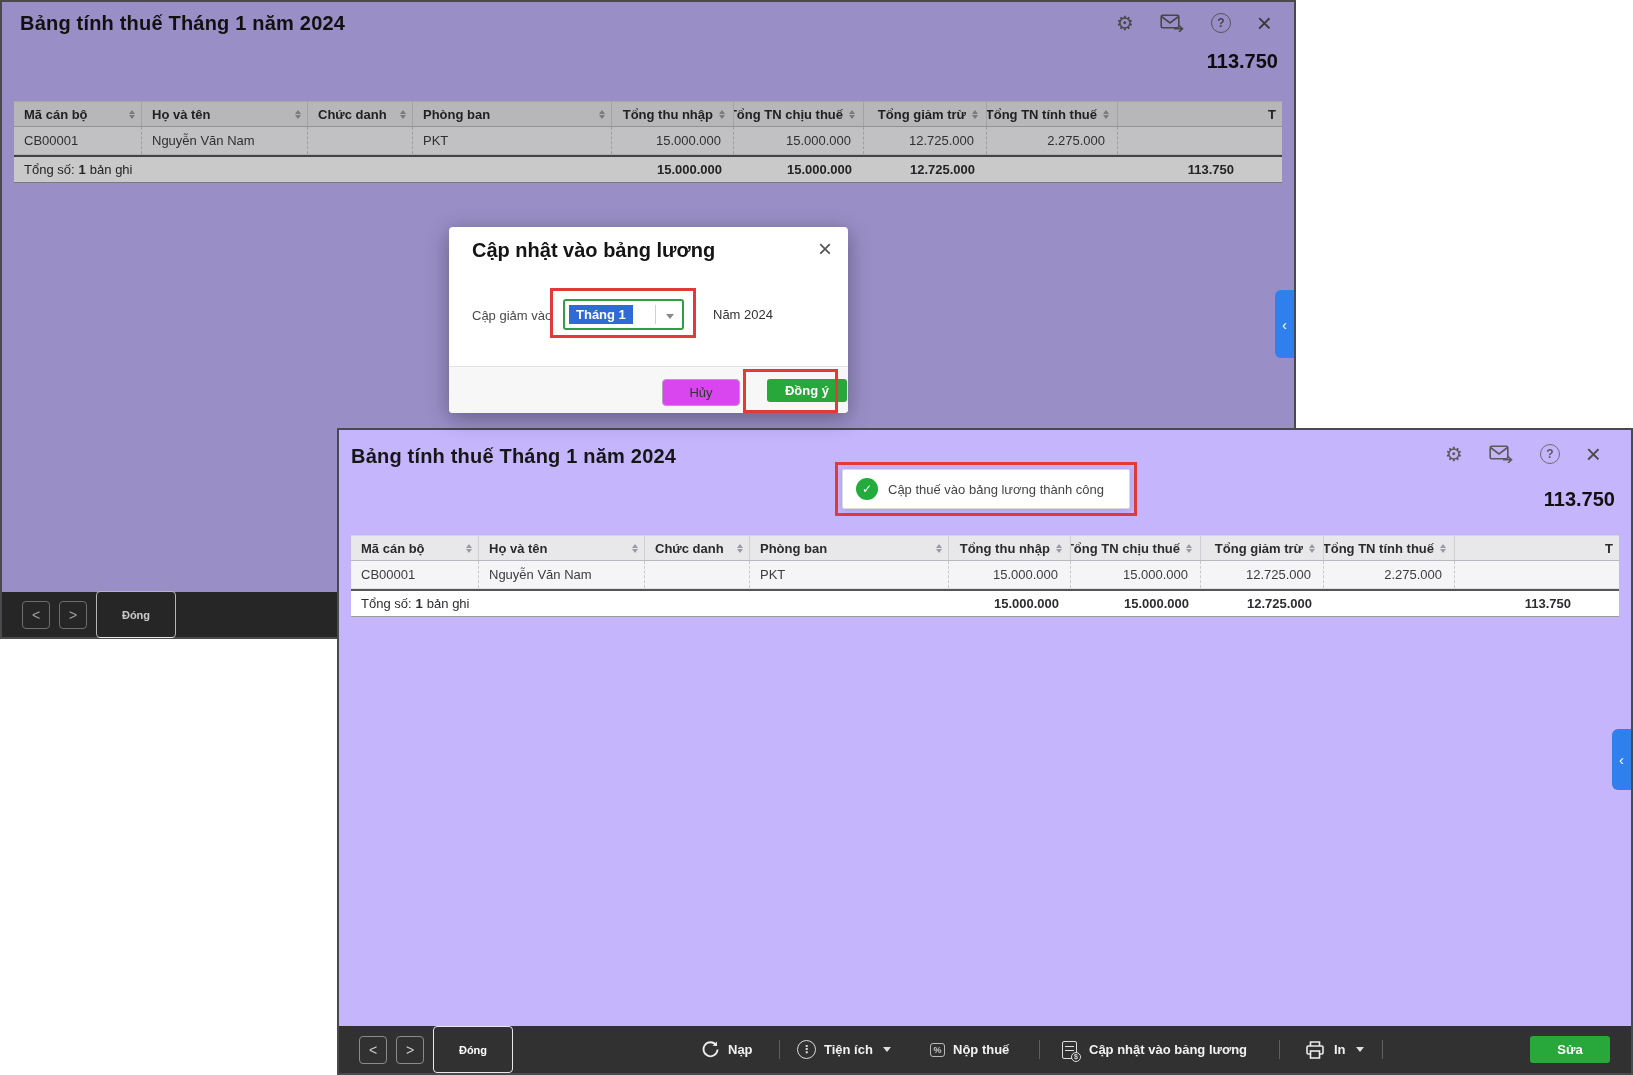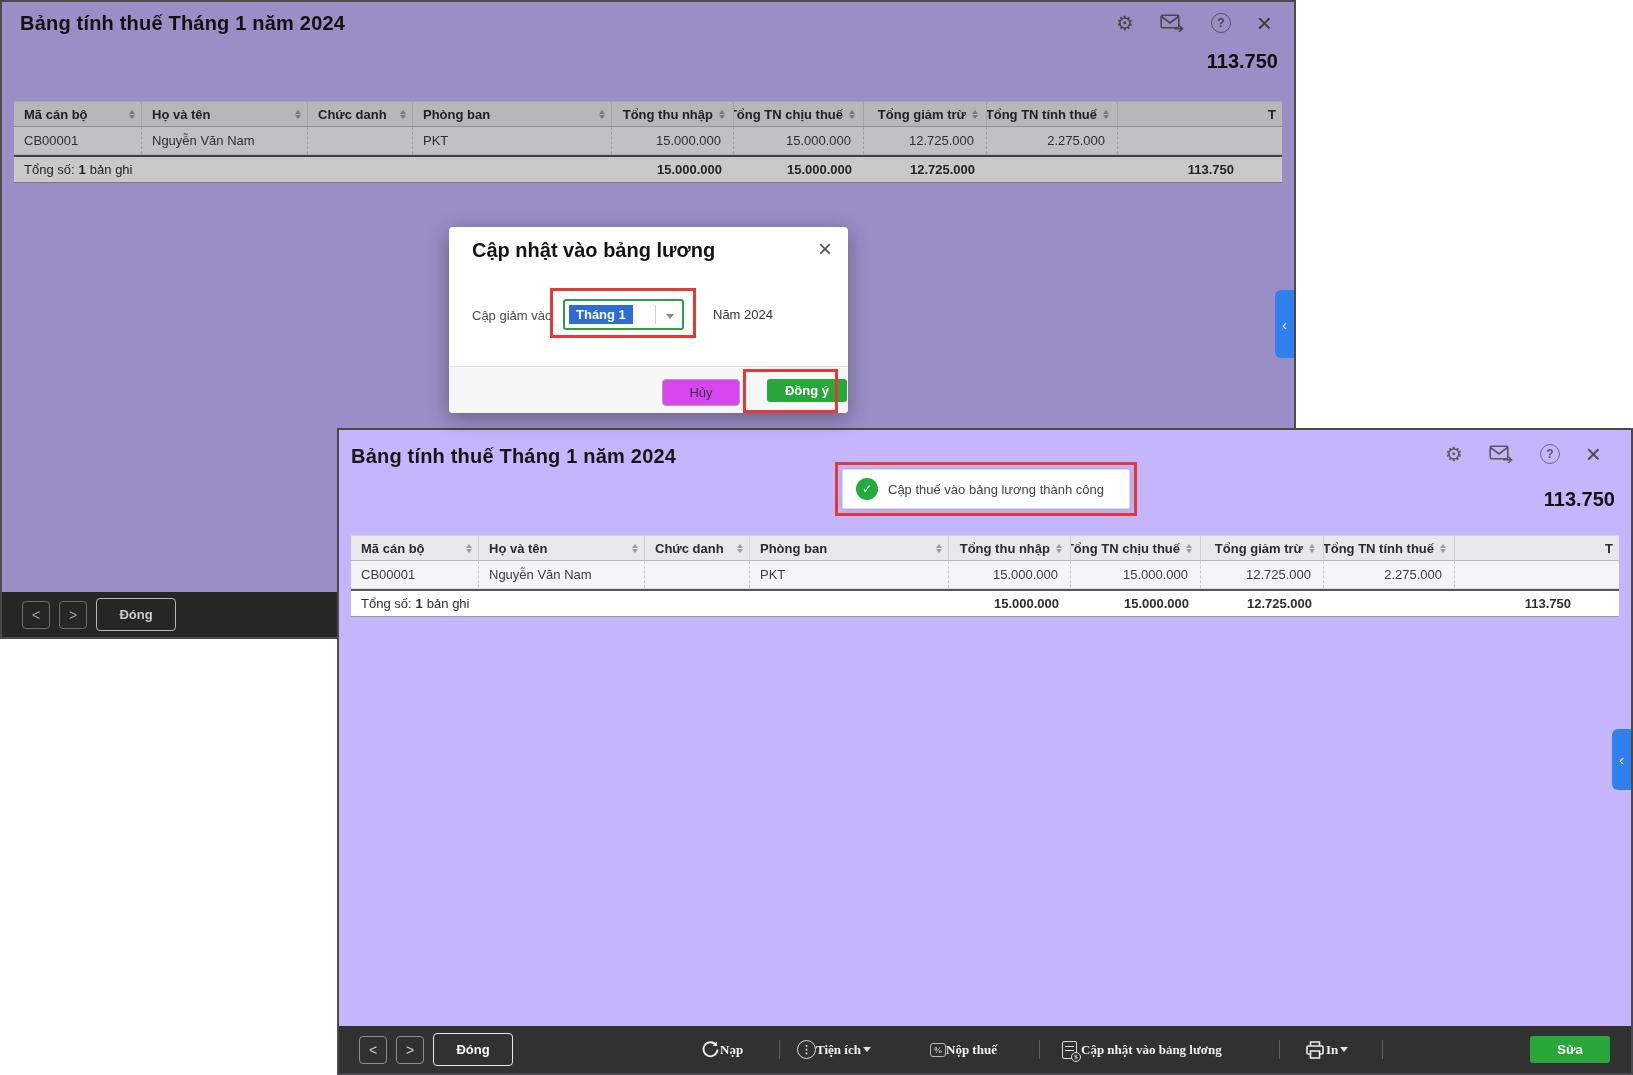--- a/index.html
+++ b/index.html
@@ -51,24 +51,24 @@
   .sort i.up { border-bottom:4px solid #9a9aa2; }
   .sort i.dn { border-top:4px solid #9a9aa2; }
 
   
   .toolbar { position:absolute; left:0; right:0; bottom:0; background:#313131; }
   #win-back .toolbar { height:45px; }
   #win-front .toolbar { height:47px; }
   .navgrp { position:absolute; left:20px; top:0; bottom:0; display:flex; align-items:center; gap:9px; }
   .navbtn { width:28px; height:28px; border:1px solid #8b8b8b; border-radius:4px; background:transparent;
     color:#cccccc; font-size:14px; display:flex; align-items:center; justify-content:center; }
-  .btn-dong { width:80px; height:33px; border:1.5px solid #e8e8e8; border-radius:4px; background:transparent;
-    color:#fff; font-size:13px; font-weight:bold; display:flex; align-items:center; justify-content:center; }
-  .tgrp { position:absolute; top:0; bottom:0; display:flex; align-items:center; 
-    color:#f2f2f2; font-size:13px; font-weight:600;font-family:Liberation Serif, serif; }
+  .btn-dong { width:80px; height:47px; border:1.5px solid #e8e8e8; border-radius:4px; background:transparent;
+    color:#fff; font-size:11px; font-weight:bold; display:flex; align-items:center; justify-content:center; }
+  .tgrp { position:absolute; top:0; bottom:0; display:flex; align-items:center; gap:8px;
+    color:#f2f2f2; font-size:13px; font-weight:600; }
   .tsep { position:absolute; top:14px; width:1px; height:19px; background:#5e5e5e; }
   .caret { width:0; height:0; border-left:4.5px solid transparent; border-right:4.5px solid transparent;
     border-top:5px solid #e0e0e0; margin-left:2px; }
   .circdots { width:19px; height:19px; border:1.6px solid #dcdcdc; border-radius:50%;
     display:flex; align-items:center; justify-content:center; font-size:11px; color:#dcdcdc; font-weight:bold; }
   .pctbadge { border:1.4px solid #b9b9b9; border-radius:3px; font-size:9px; line-height:12px;
     padding:0 2.5px; color:#c6c6c6; font-weight:bold; }
   .doc { position:relative; width:15px; height:18px; border:1.5px solid #dcdcdc; border-radius:2px; margin-right:4px; }
   .doc::before { content:""; position:absolute; left:2px; right:2px; top:4px; height:1.5px;
     background:#dcdcdc; box-shadow:0 4px 0 #dcdcdc; }

